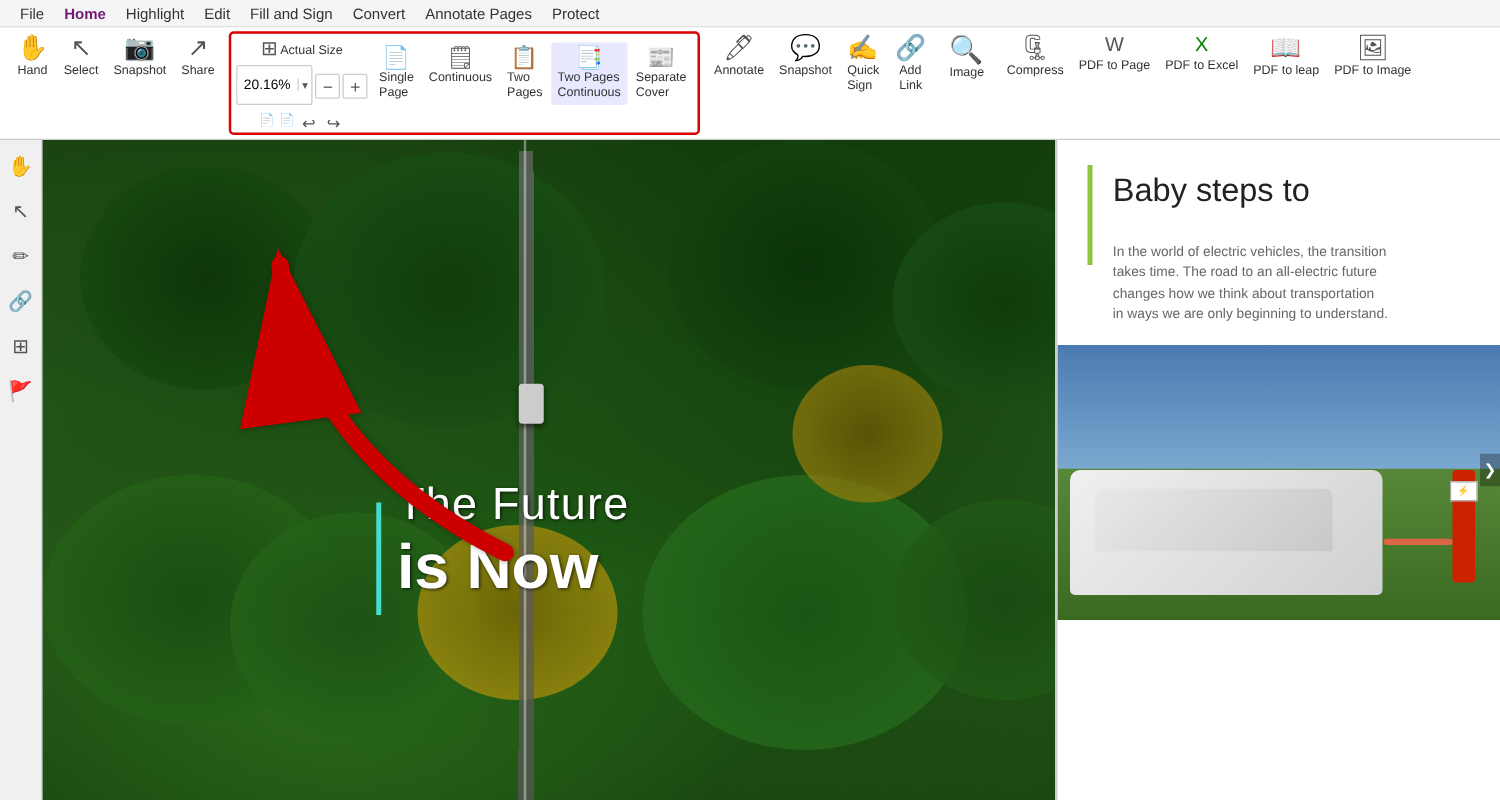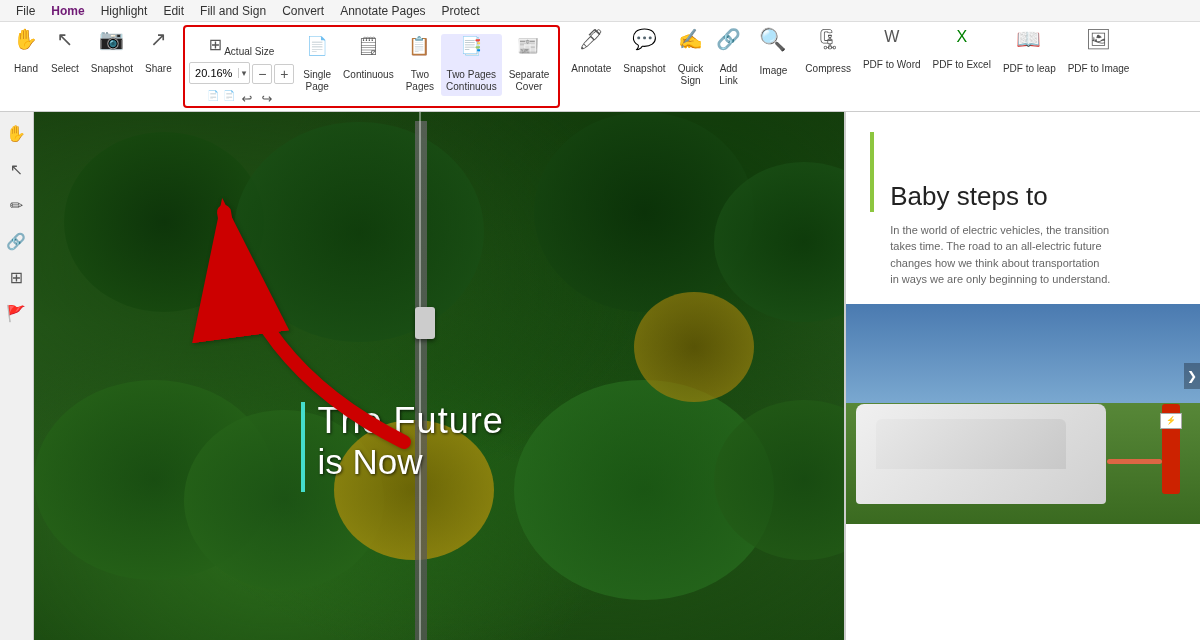--- a/index.html
+++ b/index.html
@@ -36,21 +36,21 @@
       display: flex;
       flex-direction: column;
       align-items: center;
       justify-content: center;
       padding: 3px 5px;
       cursor: pointer;
       border-radius: 3px;
       min-width: 36px;
     }
     .ribbon-btn .icon { font-size: 20px; line-height: 1; color: #555; }
-    .ribbon-btn .label { font-size: 10px; color: #333; text-align: center; margin-top: 14px; line-height: 1.2; }
+    .ribbon-btn .label { font-size: 10px; color: #333; margin-top: 2px; line-height: 1.2; }
 
     .ribbon-group {
       display: flex;
       flex-direction: row;
       align-items: flex-start;
       padding: 4px 4px;
       gap: 2px;
     }
 
     .ribbon-group.highlighted-group {
@@ -59,21 +59,21 @@
       border-radius: 4px;
       padding: 3px 4px;
     }
 
     
     .zoom-control {
       display: flex;
       align-items: center;
       border: 1px solid #ccc;
       border-radius: 2px;
-      height: 22px;
+      height: 32px;
       font-size: 11px;
       margin-bottom: 2px;
     }
     .zoom-input {
       width: 48px;
       border: none;
       text-align: center;
       font-size: 11px;
       outline: none;
     }
@@ -163,22 +163,22 @@
       left: 35%;
       color: white;
       text-shadow: 1px 1px 3px rgba(0,0,0,0.7);
     }
     .page-text-overlay .future-text {
       font-size: 36px;
       font-weight: 300;
       letter-spacing: 1px;
     }
     .page-text-overlay .now-text {
-      font-size: 35px;
-      font-weight: 400;
+      font-size: 50px;
+      font-weight: 700;
     }
     .teal-line {
       position: absolute;
       left: 33%;
       bottom: 28%;
       width: 4px;
       height: 90px;
       background: #4dc;
     }
 
@@ -214,27 +214,26 @@
       left: 24px;
       top: 20px;
     }
     .right-headline {
       font-size: 26px;
       font-weight: 400;
       color: #222;
       line-height: 1.3;
       padding-left: 20px;
       padding-top: 4px;
-      margin-top: 44px;
     }
     .right-subtext {
       font-size: 11px;
       color: #666;
       padding-left: 20px;
-      margin-top: 8px;
+      margin-top: 24px;
       line-height: 1.5;
     }
 
     
     .car-image-area {
       width: 100%;
       height: 220px;
       background: linear-gradient(160deg, #5a8a3a 0%, #3a6a20 40%, #2a5010 100%);
       position: relative;
       overflow: hidden;
@@ -370,21 +369,21 @@
     </div>
   </div>
 
   <div class="ribbon-group">
     <div class="ribbon-btn">
       <span class="icon">🗜</span>
       <span class="label">Compress</span>
     </div>
     <div class="ribbon-btn">
       <span class="icon" style="font-size:16px;">W</span>
-      <span class="label">PDF to Word</span>
+      <span class="label">PDF to Page</span>
     </div>
     <div class="ribbon-btn">
       <span class="icon" style="font-size:16px; color:green;">X</span>
       <span class="label">PDF to Excel</span>
     </div>
     <div class="ribbon-btn">
       <span class="icon">📖</span>
       <span class="label">PDF to leap</span>
     </div>
     <div class="ribbon-btn">

